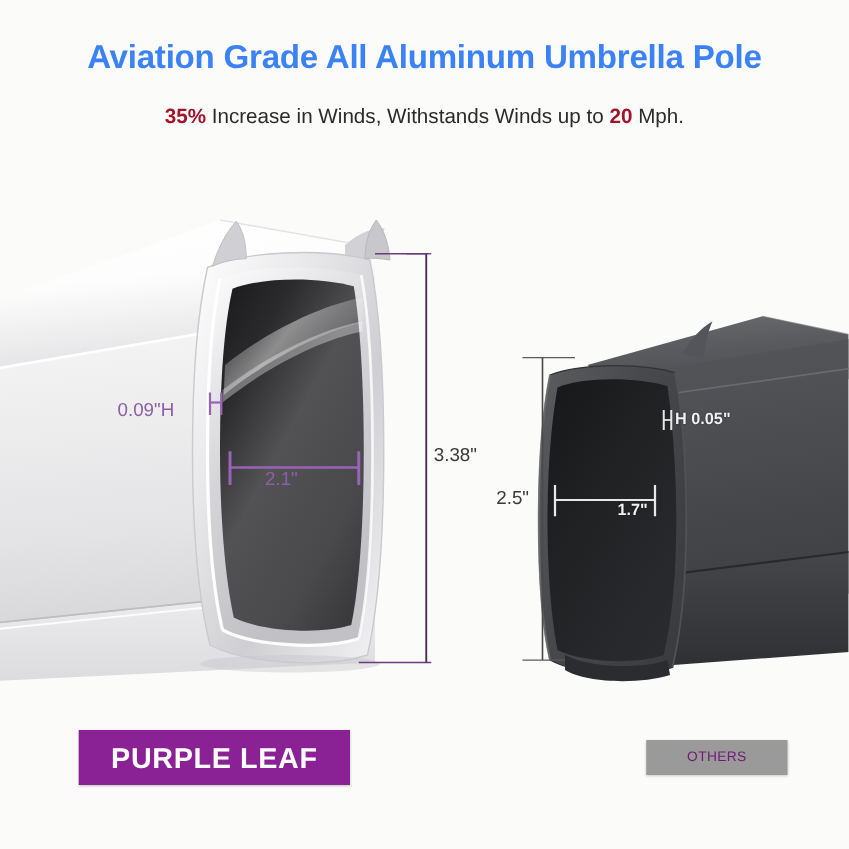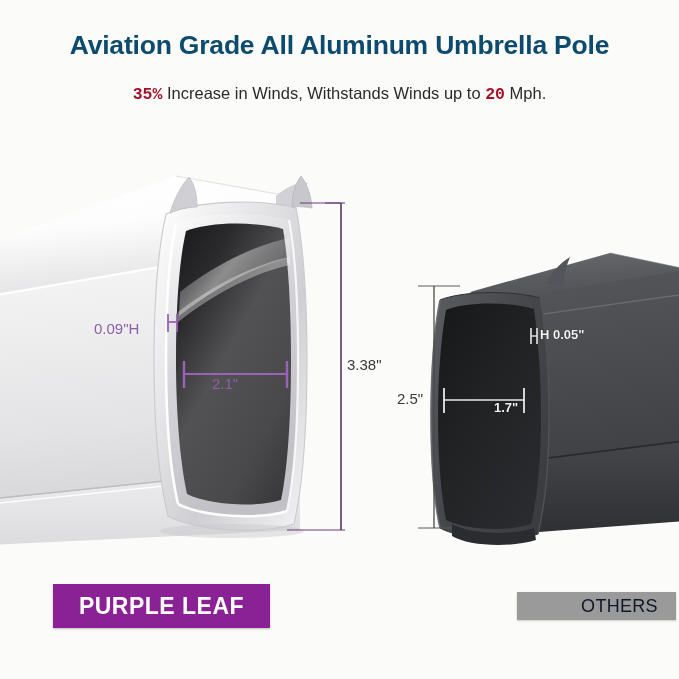--- a/index.html
+++ b/index.html
@@ -9,63 +9,62 @@
     font-family:"Liberation Sans", sans-serif;
     overflow:hidden;
     position:relative;
   }
   #stage{position:relative;width:679px;height:679px;overflow:hidden;background:#fbfbf9;}
 
   
   #title{
     position:absolute;left:0;top:30px;width:679px;
     text-align:center;
-    font-size:26.5px;font-weight:bold;color:#0c4a6e;
+    font-size:26.5px;font-weight:bold;color:#3b82f6;
     letter-spacing:-0.2px;
     white-space:nowrap;
   }
   #subtitle{
     position:absolute;left:0;top:84px;width:679px;
     text-align:center;
     font-size:16.5px;color:#2b2b2b;
     white-space:nowrap;
   }
-  #subtitle .hl{color:#a3122a;font-weight:bold;font-family:Liberation Mono, monospace;}
+  #subtitle .hl{color:#a3122a;font-weight:bold;}
 
   
   #art{position:absolute;left:0;top:0;width:679px;height:679px;}
 
   
   .dim-purple{
     position:absolute;color:#8c5fa8;font-size:15px;white-space:nowrap;
   }
   .dim-dark{
     position:absolute;color:#3a3a3a;font-size:15px;white-space:nowrap;
   }
   .dim-white{
     position:absolute;color:#f2f2f2;font-size:13px;white-space:nowrap;
     font-weight:bold;
     text-shadow:0 0 1px rgba(0,0,0,.9);
   }
 
   
   #badge-pl{
-    position:absolute;left:53px;top:584px;width:217px;height:44px;
+    position:absolute;left:63px;top:584px;width:217px;height:44px;
     background:#8a2195;
     display:flex;align-items:center;justify-content:center;
     color:#ffffff;font-size:23px;font-weight:bold;letter-spacing:.5px;
     box-shadow:0 1px 2px rgba(0,0,0,.25);
   }
   #badge-ot{
     position:absolute;left:517px;top:592px;width:113px;height:28px;
     background:#9a9a9a;
     display:flex;align-items:center;justify-content:center;
-    color:#0f172a;font-size:18px;letter-spacing:.3px;
+    color:#701a75;font-size:11px;letter-spacing:.3px;
     box-shadow:0 1px 2px rgba(0,0,0,.2);
-    padding-left:46px;
   }
 </style>
 </head>
 <body>
 
 <div id="stage">
 
   <div id="title">Aviation Grade All Aluminum Umbrella Pole</div>
 
   <div id="subtitle">

